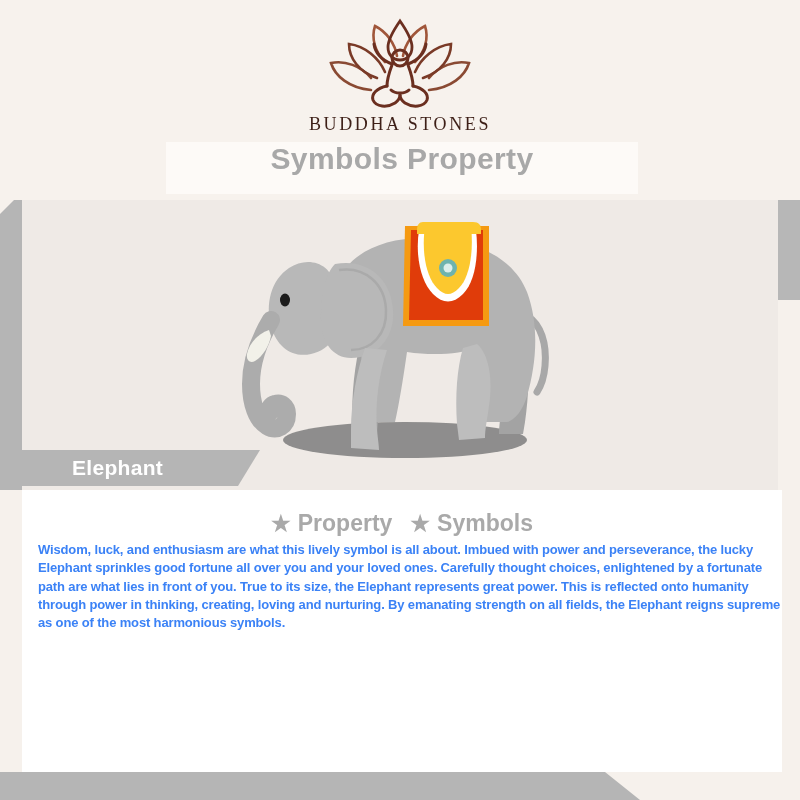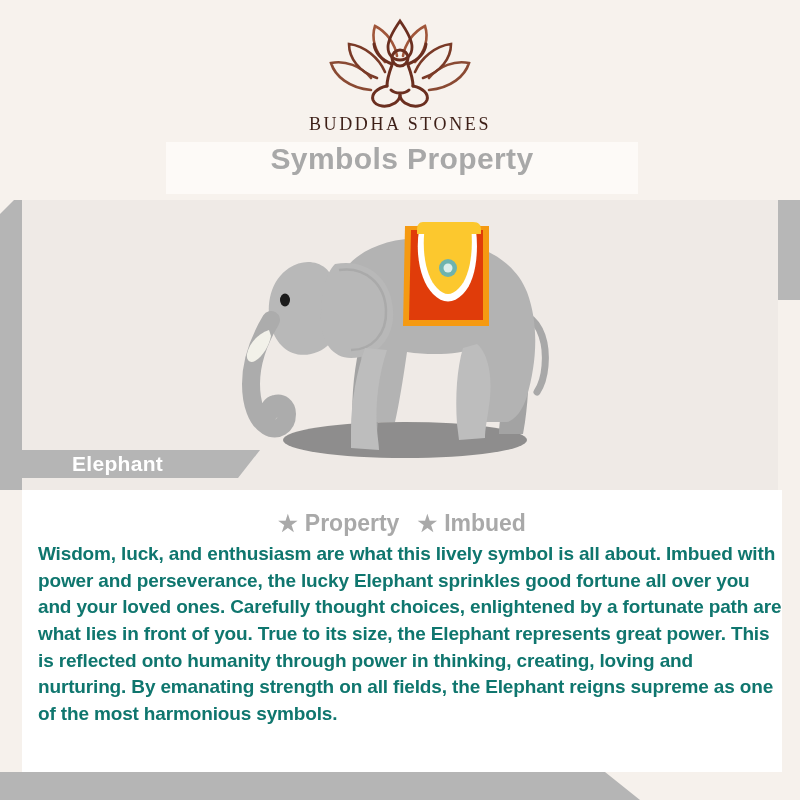--- a/index.html
+++ b/index.html
@@ -117,21 +117,21 @@
     width: 340px;
     height: 265px;
   }
 
   
   .name-banner {
     position: absolute;
     top: 450px;
     left: 22px;
     width: 238px;
-    height: 28px;
+    height: 36px;
     background: #b5b5b5;
     clip-path: polygon(0 0, 100% 0, 216px 100%, 0 100%);
     display: flex;
     align-items: center;
   }
   .name-banner-text {
     margin-left: 50px;
     color: #ffffff;
     font-size: 21px;
     font-weight: bold;
@@ -160,24 +160,24 @@
     align-items: center;
     gap: 7px;
     color: #a9a9a9;
     font-size: 23px;
     font-weight: bold;
   }
   .trait-star { font-size: 22px; line-height: 1; color: #a9a9a9; }
   .body-copy {
     margin: 0;
     padding: 2px 0 0 16px;
-    font-size: 19px;
+    font-size: 13px;
     font-weight: bold;
     line-height: 1.405;
-    color: #0f766e;
+    color: #3b82f6;
     letter-spacing: -0.15px;
   }
 </style>
 </head>
 <body>
 
 <div id="page">
 
   <div class="gray-top-right"></div>
   <div class="gray-right-strip"></div>
@@ -286,19 +286,19 @@
   </div>
 
   <div class="content-panel">
     <div class="traits">
       <div class="trait">
         <span class="trait-star">★</span>
         <span>Property</span>
       </div>
       <div class="trait">
         <span class="trait-star">★</span>
-        <span>Imbued</span>
+        <span>Symbols</span>
       </div>
     </div>
     <p class="body-copy">Wisdom, luck, and enthusiasm are what this lively symbol is all about. Imbued with power and perseverance, the lucky Elephant sprinkles good fortune all over you and your loved ones. Carefully thought choices, enlightened by a fortunate path are what lies in front of you. True to its size, the Elephant represents great power. This is reflected onto humanity through power in thinking, creating, loving and nurturing. By emanating strength on all fields, the Elephant reigns supreme as one of the most harmonious symbols.</p>
   </div>
 
 </div>
 
 </body></html>

